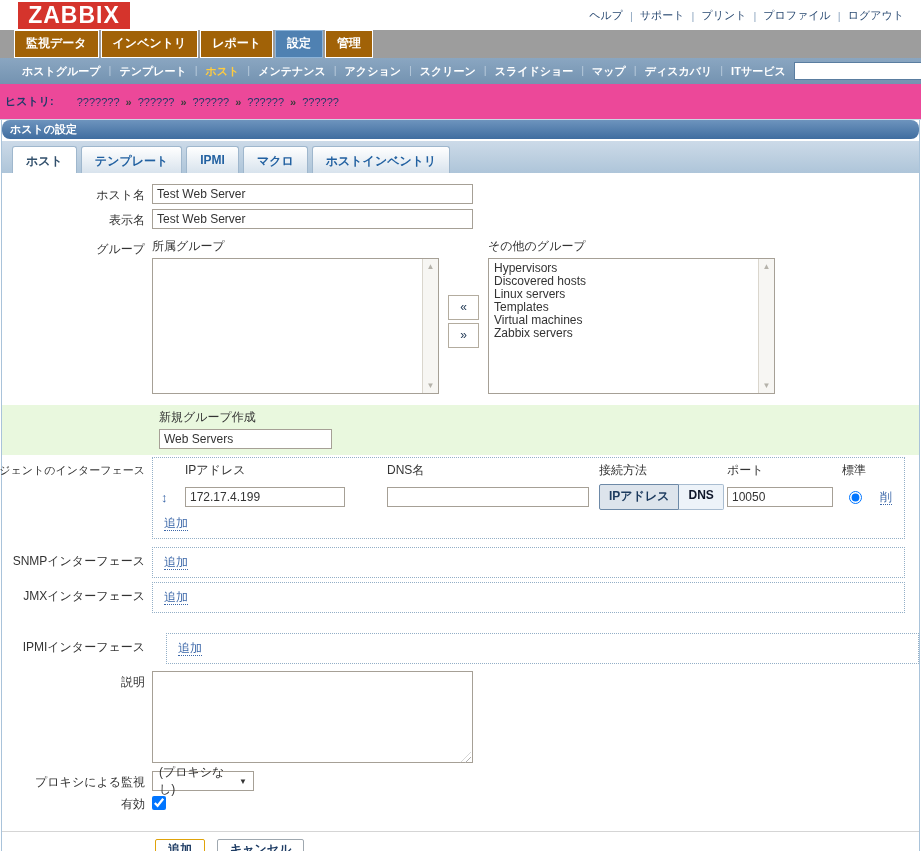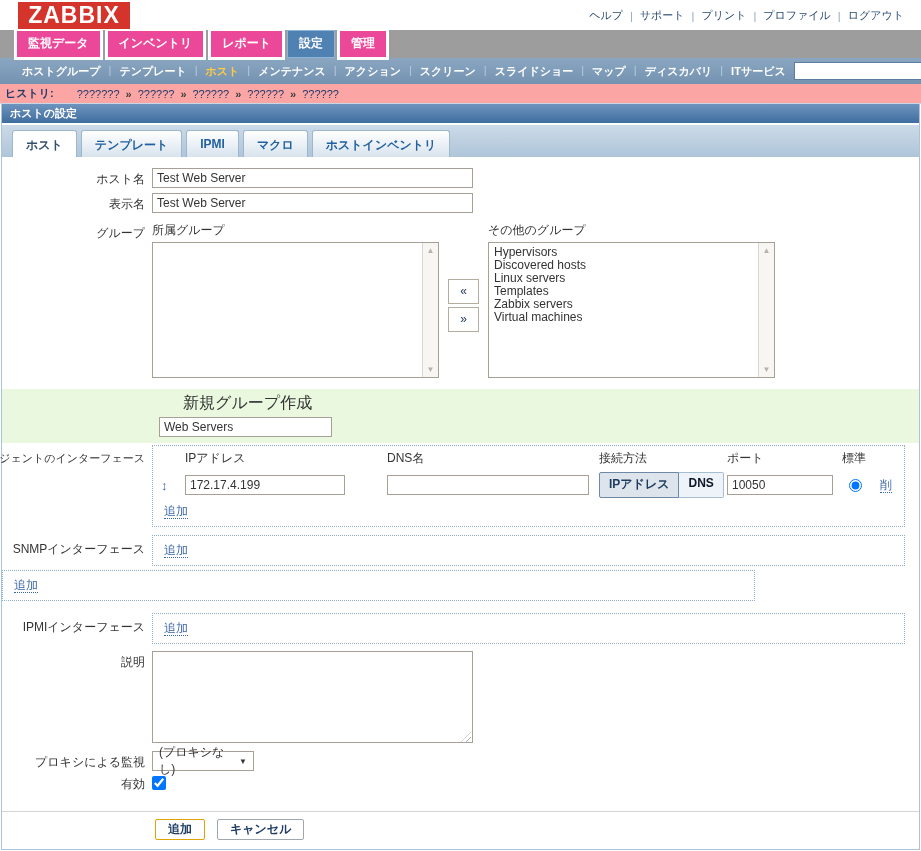--- a/index.html
+++ b/index.html
@@ -15,48 +15,48 @@
     position:absolute; left:18px; top:2px; width:112px; height:27px;
     background:#d5342c; color:#fff; font-weight:bold; font-size:23px;
     text-align:center; line-height:26px; letter-spacing:1px; cursor:pointer;
   }
   .top-links { position:absolute; right:12px; top:8px; font-size:11px; display:flex; align-items:center; }
   .tlink { color:#2a4a72; padding:0 5px; cursor:pointer; white-space:nowrap; }
   .tsep { color:#8fa7c0; padding:0 2px; }
   
   .mainnav { height:28px; background:#9d9d9d; display:flex; align-items:center; padding-left:14px; }
   .mtab {
-    background:#ec4899; border:3px solid #ffffff; color:#fff; font-weight:bold;
+    background:#a16207; border:1px solid #ffffff; color:#fff; font-weight:bold;
     font-size:12px; padding:4px 11px 5px; margin-right:2px; cursor:pointer; white-space:nowrap;
   }
   .mtab.active { background:#4f81b2; border:1px solid #8db4d9; }
   
   .subnav {
     height:26px; background:linear-gradient(#8aa6c1,#7493b1);
     display:flex; align-items:center; padding:0 14px;
   }
   .snav-items { display:flex; flex:1; font-size:11px; font-weight:bold; }
   .slink { color:#fff; padding:0 8px; cursor:pointer; white-space:nowrap; }
   .slink.active { color:#ffcc3f; }
   .ssep { color:#b9cbdc; font-weight:normal; }
   .search-box { display:flex; align-items:center; }
   .search-input { width:155px; height:18px; border:1px solid #5a7da0; font-size:11px; padding:1px 4px; margin-right:3px; }
   
   .history {
-    height:20px; background:#fca5a5; border-bottom:1px solid #c9d7e5;
+    height:36px; background:#ec4899; border-bottom:1px solid #c9d7e5;
     display:flex; align-items:center; padding:0 5px; font-size:11px;
   }
   .hlabel { color:#1e3a68; font-weight:bold; margin-right:20px; white-space:nowrap; }
   .hlink { color:#1e3a68; padding:0 3px; cursor:pointer; white-space:nowrap; }
   .hsep { color:#3c3c3c; padding:0 3px; font-weight:bold; }
   
   .content-frame { margin:0 1px; border:1px solid #a9c3da; border-top:none; background:#fff; }
   .title-bar {
     height:19px; background:linear-gradient(#6e94bd,#3f6da0); color:#fff;
-    font-weight:bold; font-size:11px; line-height:19px; padding-left:8px;
+    font-weight:bold; font-size:11px; line-height:19px; padding-left:8px;border-radius:8px;
   }
   
   .tabstrip {
     margin-top:2px; height:32px; background:linear-gradient(#ccdae8,#aec5d9);
     padding:5px 0 0 10px; display:flex;
   }
   .tab {
     height:27px; padding:6px 13px 0; margin-right:4px; cursor:pointer;
     border:1px solid #9fb7cd; border-bottom:none; border-radius:3px 3px 0 0;
     background:linear-gradient(#ffffff,#d8e3ed); color:#2261a1; font-weight:bold; font-size:12px; white-space:nowrap;
@@ -81,21 +81,21 @@
     display:flex; flex-direction:column; justify-content:space-between; align-items:center; padding:3px 0;
     color:#b5b2aa; font-size:8px;
   }
   .gbuttons { display:flex; flex-direction:column; justify-content:center; gap:3px; padding:0 9px; margin-top:10px; }
   .move-btn {
     width:31px; height:25px; border:1px solid #b3ac9f; background:#fff; color:#223a56;
     font-size:12px; text-align:center; line-height:23px; cursor:pointer;
   }
   
   .row-green { background:#e9f8de; padding:4px 0 6px 157px; margin-top:11px; }
-  .green-label { font-size:16px; margin-bottom:3px;margin-left:24px; }
+  .green-label { font-size:12px; margin-bottom:3px; }
   .w172 { width:173px; }
   
   .frow-if { display:flex; margin-top:2px; }
   .frow-if .flabel { padding-top:6px; }
   .if-box { width:753px; border:1px dotted #93afc7; padding:4px 8px 6px; }
   .if-header { display:flex; font-size:12px; color:#333; margin-bottom:5px; }
   .if-row { display:flex; align-items:center; margin-bottom:5px; }
   .c-handle { width:24px; flex:none; }
   .c-ip { width:202px; flex:none; }
   .c-dns { width:212px; flex:none; }
@@ -253,22 +253,22 @@
           <div class="move-btn">»</div>
         </div>
         <div>
           <div class="glabel">その他のグループ</div>
           <div class="listbox">
             <div class="lb-options">
               <div class="lb-opt">Hypervisors</div>
               <div class="lb-opt">Discovered hosts</div>
               <div class="lb-opt">Linux servers</div>
               <div class="lb-opt">Templates</div>
+              <div class="lb-opt">Virtual machines</div>
               <div class="lb-opt">Zabbix servers</div>
-              <div class="lb-opt">Virtual machines</div>
             </div>
             <div class="lb-scroll">
               <span>▲</span>
               <span>▼</span>
             </div>
           </div>
         </div>
       </div>
     </div>
 
@@ -311,26 +311,29 @@
     <div class="frow-if" style="margin-top:8px;">
       <div class="flabel">
           <span>SNMPインターフェース</span>
         </div>
       <div class="if-box">
         <div class="add-link-row"><span class="link-menu">追加</span></div>
       </div>
     </div>
 
     <div class="frow-if" style="margin-top:4px;">
+      <div class="flabel">
+          <span>JMXインターフェース</span>
+        </div>
       <div class="if-box">
         <div class="add-link-row"><span class="link-menu">追加</span></div>
       </div>
     </div>
 
-    <div class="frow-if" style="margin-top:12px;">
+    <div class="frow-if" style="margin-top:20px;justify-content:space-between;">
       <div class="flabel">
           <span>IPMIインターフェース</span>
         </div>
       <div class="if-box">
         <div class="add-link-row"><span class="link-menu">追加</span></div>
       </div>
     </div>
 
     <div class="frow" style="margin-top:7px;">
       <div class="flabel">

